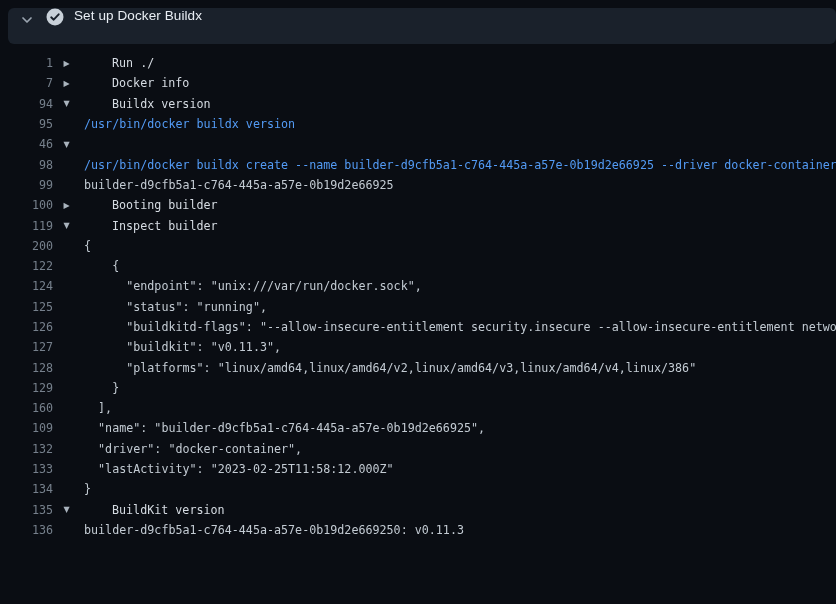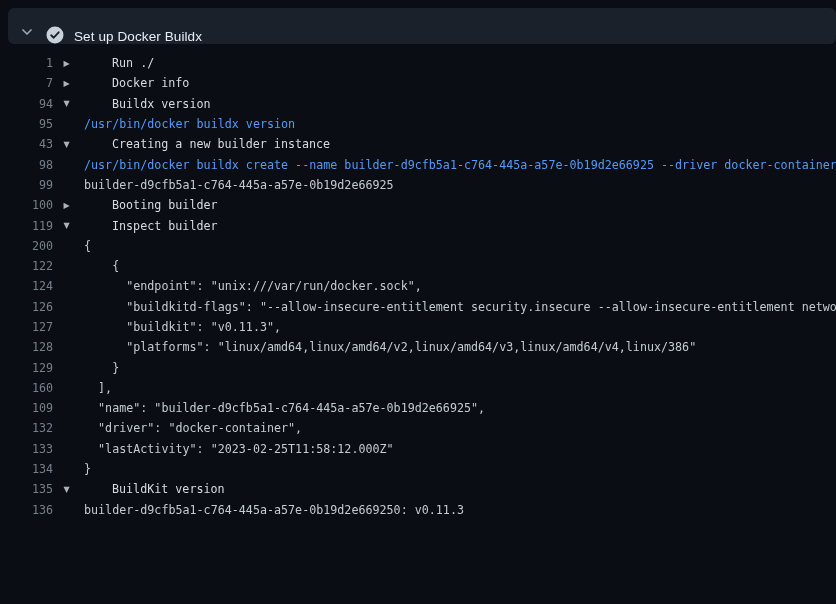--- a/index.html
+++ b/index.html
@@ -9,21 +9,21 @@
     font-family:"Liberation Sans","DejaVu Sans",sans-serif;
   }
   
   .step-header {
     margin:8px 0 0 8px;
     width:828px;
     height:36px;
     background:#1a212b;
     border-radius:6px;
     display:flex;
-    align-items:flex-end;
+    align-items:flex-start;
     padding-left:7px;
     cursor:pointer;
   }
   .chev-btn {
     width:24px; height:24px;
     display:flex; align-items:center; justify-content:center;
     flex:0 0 auto;
   }
   .status-ico {
     width:18px; height:18px;
@@ -93,28 +93,29 @@
     </svg>
   </span>
   <span class="step-title">Set up Docker Buildx</span>
 </div>
 
 <div class="log">
     <div class="row group"><span class="num">1</span><span class="marker">▶</span><span class="txt t-group">Run ./</span></div>
     <div class="row group"><span class="num">7</span><span class="marker">▶</span><span class="txt t-group">Docker info</span></div>
     <div class="row group"><span class="num">94</span><span class="marker">▼</span><span class="txt t-group">Buildx version</span></div>
     <div class="row"><span class="num">95</span><span class="marker"></span><span class="txt t-command">/usr/bin/docker buildx version</span></div>
-    <div class="row group"><span class="num">43</span><span class="marker">▼</span><span class="txt t-group">Creating a new builder instance</span></div>
+    <div class="row group"><span class="num">46</span><span class="marker">▼</span></div>
     <div class="row"><span class="num">98</span><span class="marker"></span><span class="txt t-command">/usr/bin/docker buildx create --name builder-d9cfb5a1-c764-445a-a57e-0b19d2e66925 --driver docker-container</span></div>
     <div class="row"><span class="num">99</span><span class="marker"></span><span class="txt t-output">builder-d9cfb5a1-c764-445a-a57e-0b19d2e66925</span></div>
     <div class="row group"><span class="num">100</span><span class="marker">▶</span><span class="txt t-group">Booting builder</span></div>
     <div class="row group"><span class="num">119</span><span class="marker">▼</span><span class="txt t-group">Inspect builder</span></div>
     <div class="row"><span class="num">200</span><span class="marker"></span><span class="txt t-output">{</span></div>
     <div class="row"><span class="num">122</span><span class="marker"></span><span class="txt t-output">    {</span></div>
     <div class="row"><span class="num">124</span><span class="marker"></span><span class="txt t-output">      "endpoint": "unix:///var/run/docker.sock",</span></div>
+    <div class="row"><span class="num">125</span><span class="marker"></span><span class="txt t-output">      "status": "running",</span></div>
     <div class="row"><span class="num">126</span><span class="marker"></span><span class="txt t-output">      "buildkitd-flags": "--allow-insecure-entitlement security.insecure --allow-insecure-entitlement network.host",</span></div>
     <div class="row"><span class="num">127</span><span class="marker"></span><span class="txt t-output">      "buildkit": "v0.11.3",</span></div>
     <div class="row"><span class="num">128</span><span class="marker"></span><span class="txt t-output">      "platforms": "linux/amd64,linux/amd64/v2,linux/amd64/v3,linux/amd64/v4,linux/386"</span></div>
     <div class="row"><span class="num">129</span><span class="marker"></span><span class="txt t-output">    }</span></div>
     <div class="row"><span class="num">160</span><span class="marker"></span><span class="txt t-output">  ],</span></div>
     <div class="row"><span class="num">109</span><span class="marker"></span><span class="txt t-output">  "name": "builder-d9cfb5a1-c764-445a-a57e-0b19d2e66925",</span></div>
     <div class="row"><span class="num">132</span><span class="marker"></span><span class="txt t-output">  "driver": "docker-container",</span></div>
     <div class="row"><span class="num">133</span><span class="marker"></span><span class="txt t-output">  "lastActivity": "2023-02-25T11:58:12.000Z"</span></div>
     <div class="row"><span class="num">134</span><span class="marker"></span><span class="txt t-output">}</span></div>
     <div class="row group"><span class="num">135</span><span class="marker">▼</span><span class="txt t-group">BuildKit version</span></div>

